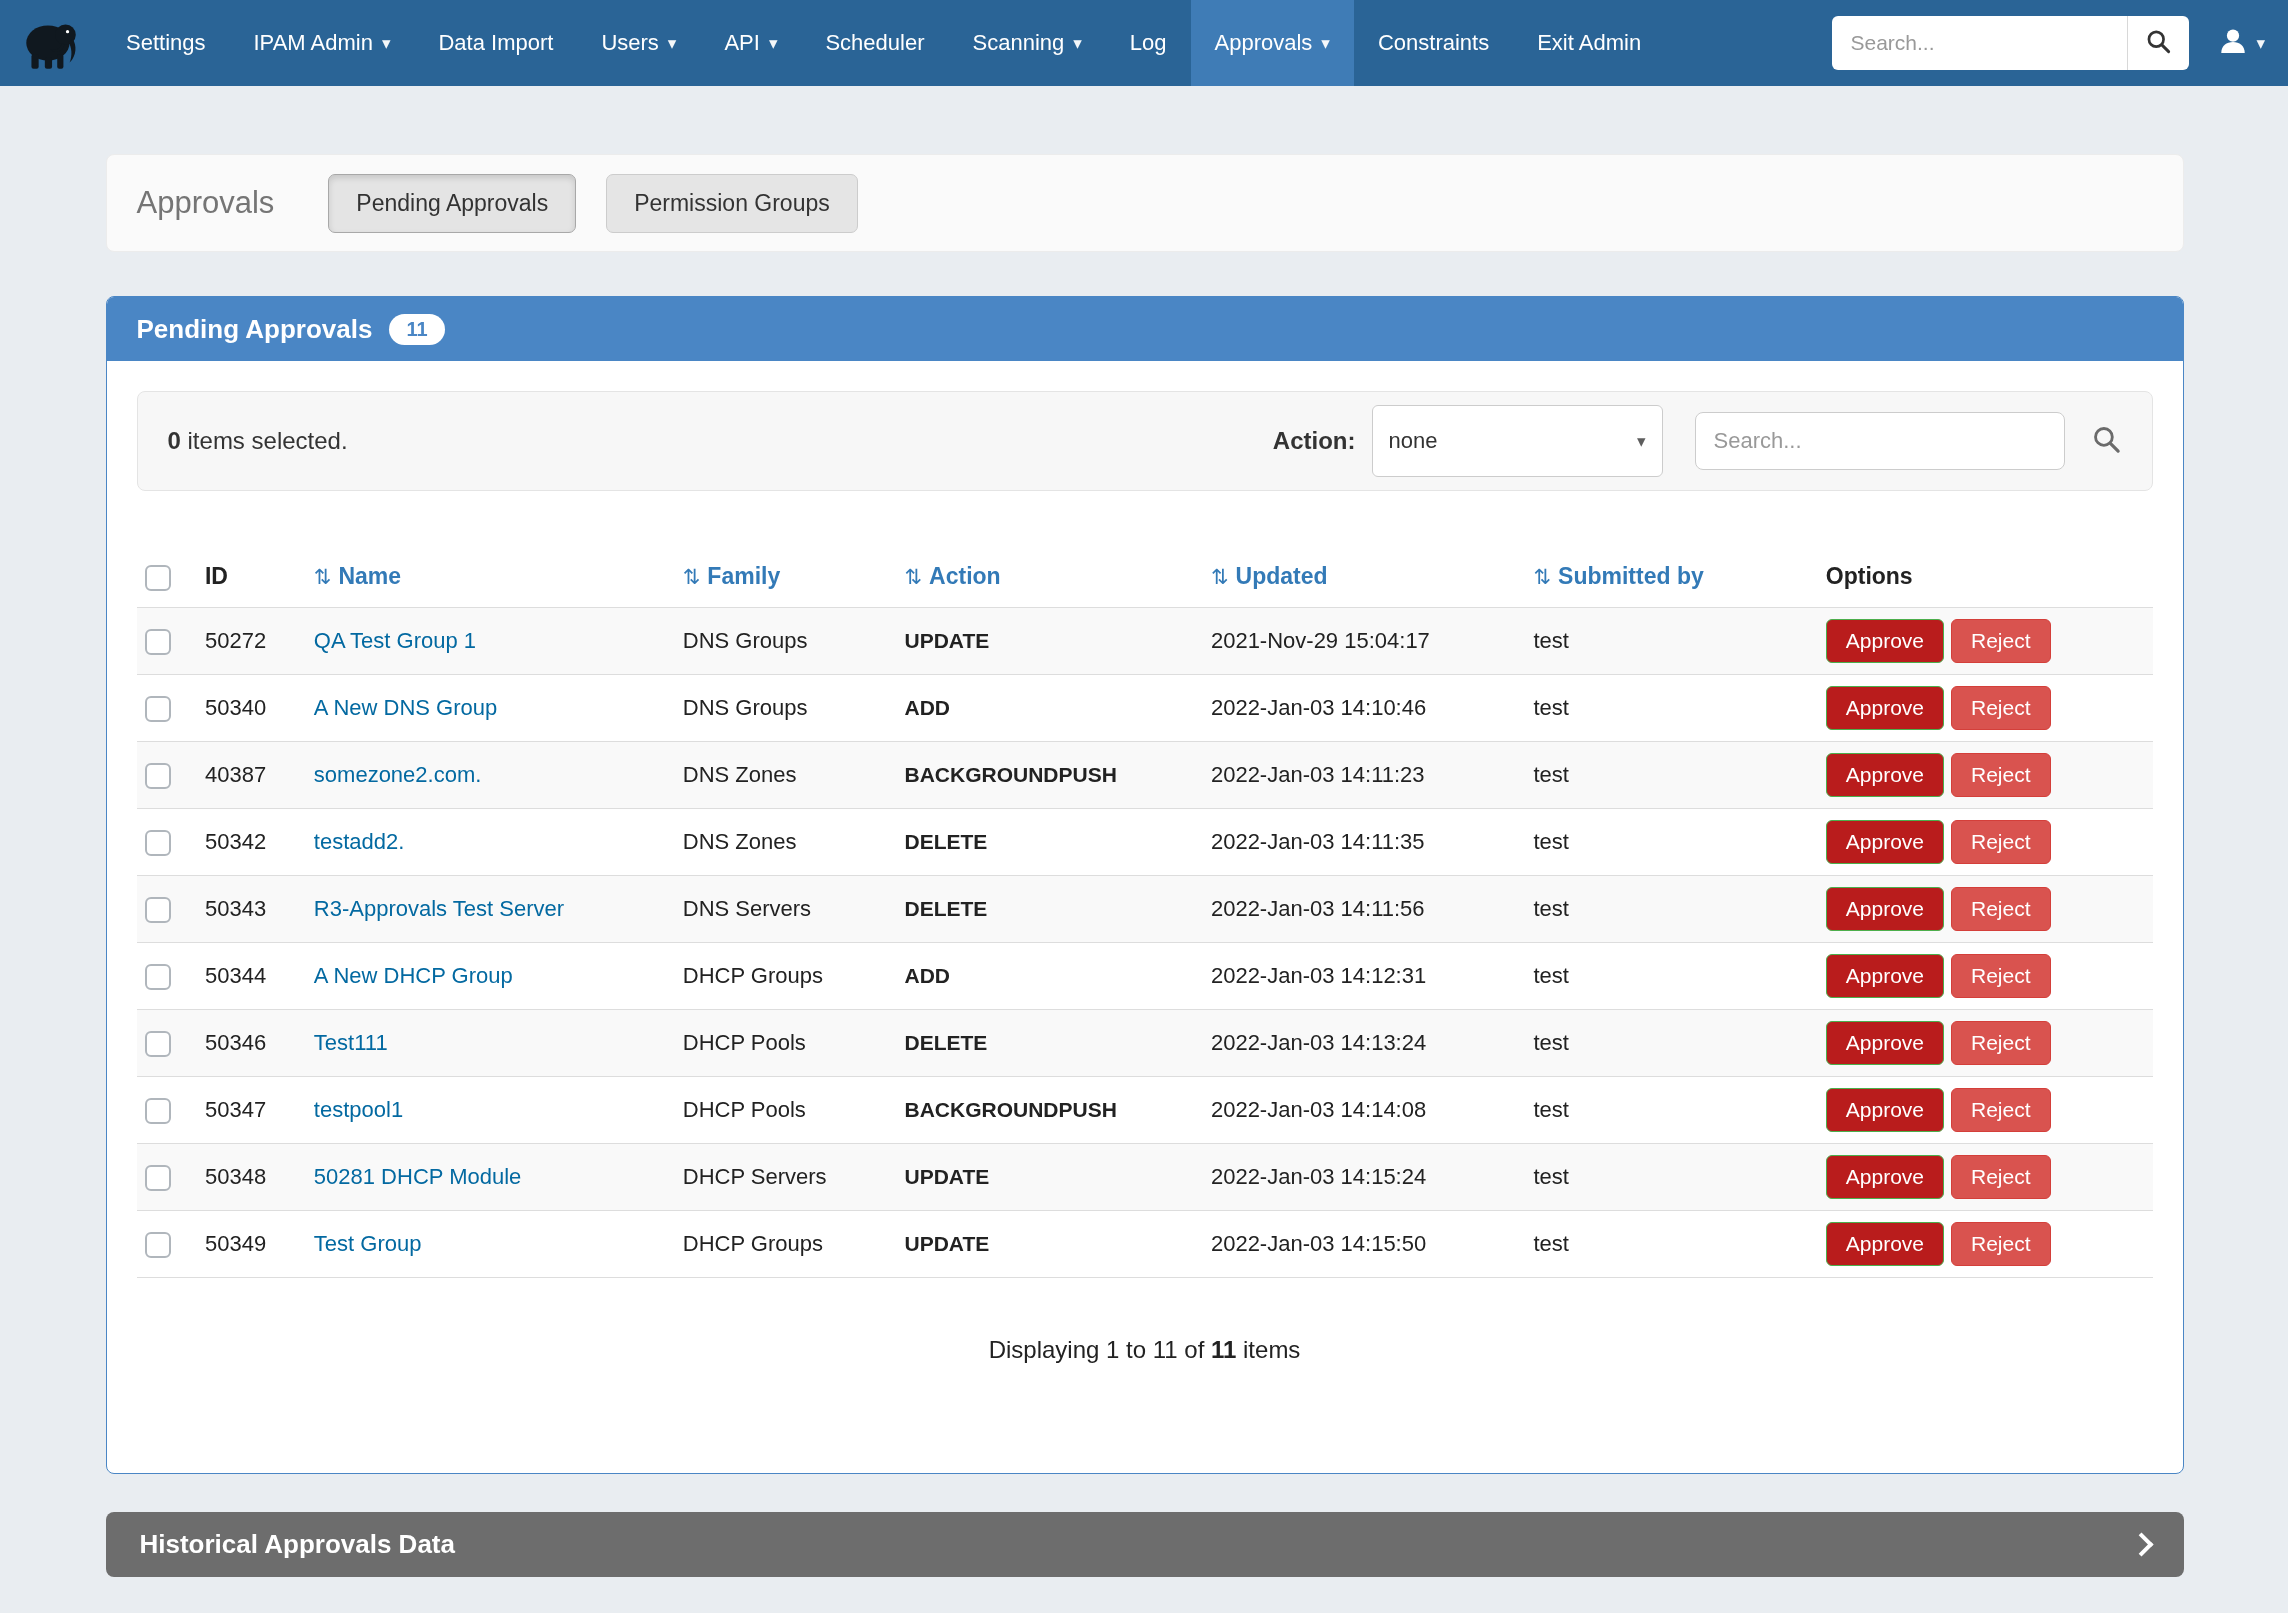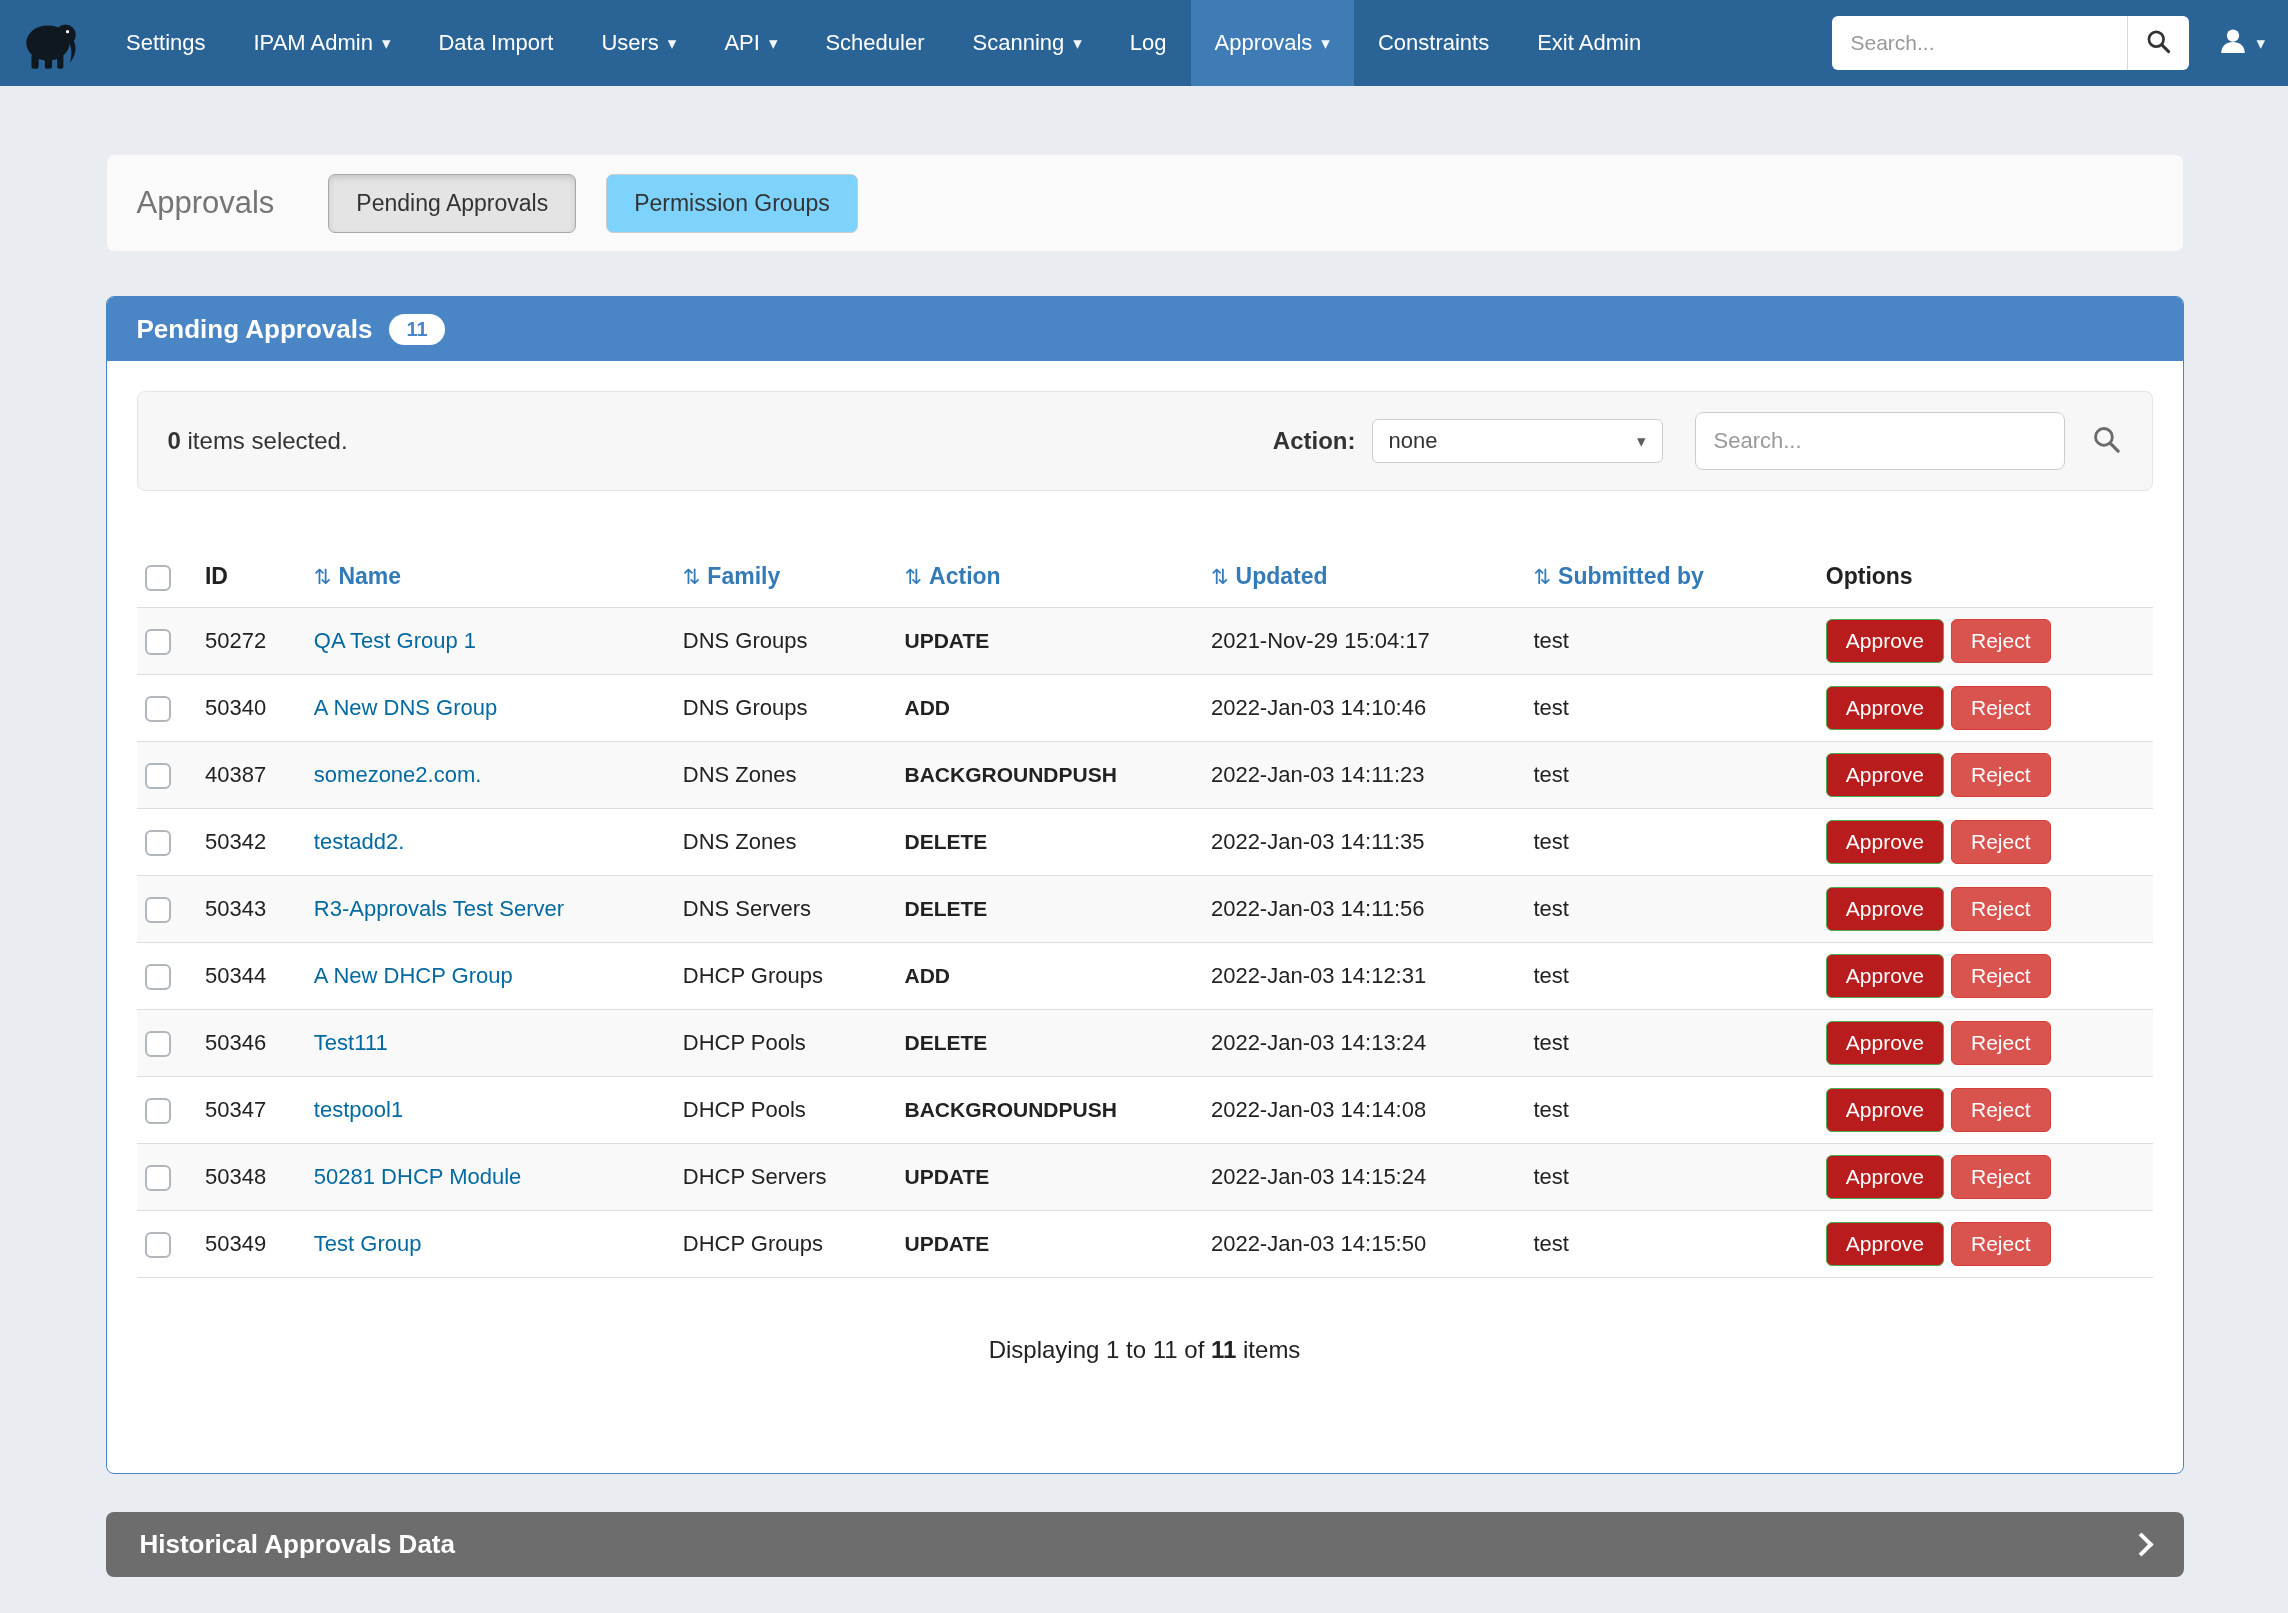--- a/index.html
+++ b/index.html
@@ -60,21 +60,21 @@
     border: 1px solid #ececec;
     border-radius: 8px;
     height: 98px;
     display: flex; align-items: center;
     padding: 0 30px;
   }
   .page-title { font-size: 31px; color: #757575; margin-right: 54px; font-weight: 400; }
   .tab-btn {
     font-family: "Liberation Sans", sans-serif;
     font-size: 23px; color: #333;
-    background: #7dd3fc;
+    background: #e5e5e5;
     border: 1px solid #ccc;
     border-radius: 7px;
     padding: 15px 27px;
     margin-right: 30px;
     cursor: pointer;
   }
   .tab-btn.active {
     background: #e4e4e4;
     border-color: #a8a8a8;
     box-shadow: inset 0 3px 6px rgba(0,0,0,.13);
@@ -113,21 +113,21 @@
     height: 100px;
     display: flex; align-items: center;
     padding: 0 30px;
     margin-bottom: 58px;
   }
   .selected-info { font-size: 24px; color: #333; }
   .selected-info b { font-weight: bold; }
   .toolbar-right { margin-left: auto; display: flex; align-items: center; }
   .action-label { font-size: 24px; font-weight: bold; margin-right: 16px; margin-left: 34px; }
   .action-select {
-    width: 291px; height: 44px;
+    width: 291px; height: 72px;
     background: #fff;
     border: 1px solid #ccc;
     border-radius: 6px;
     display: flex; align-items: center; justify-content: space-between;
     padding: 0 16px;
     font-size: 22px; color: #333;
     margin-right: 32px;
     cursor: pointer;
   }
   .action-select .caret-glyph { color: #555; }

